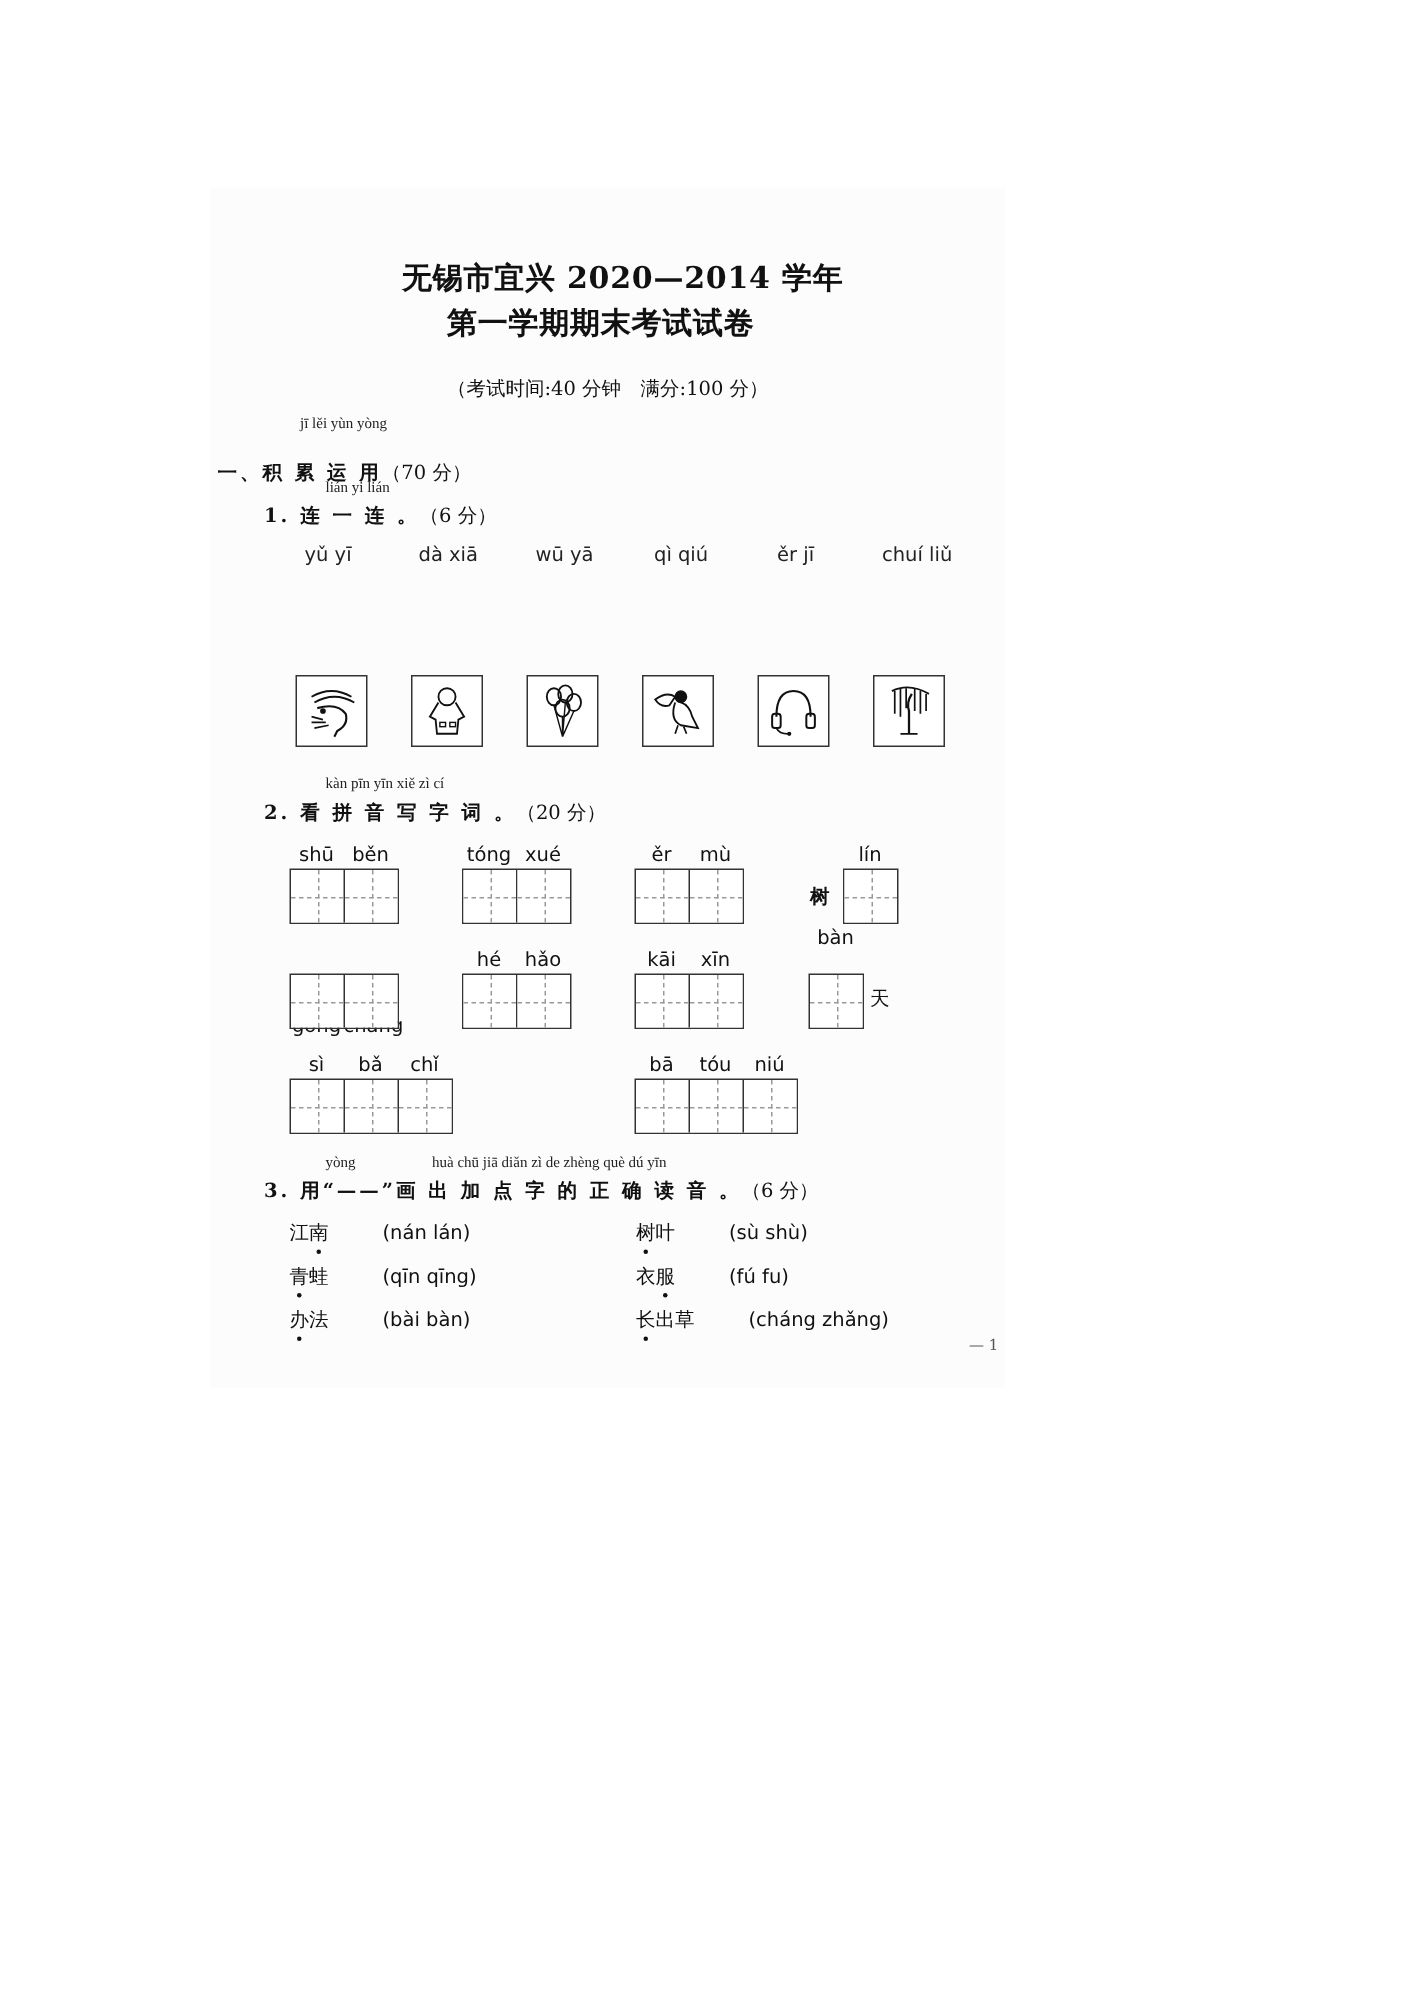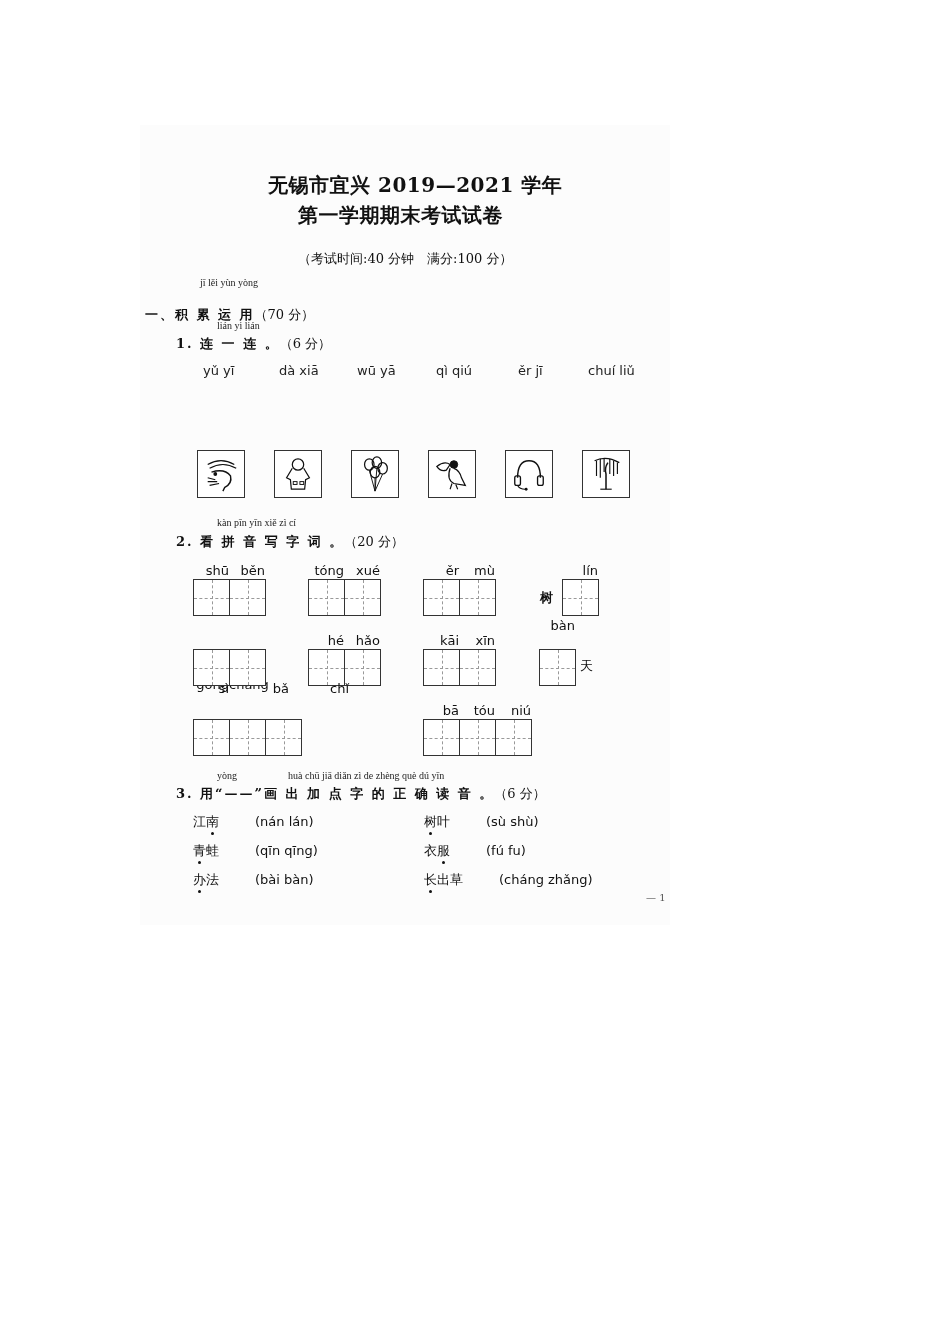--- a/index.html
+++ b/index.html
@@ -25,32 +25,32 @@
   }
   .pic svg { width: 38px; height: 38px; }
   .grid { position: absolute; display: flex; border: 1.2px solid #333; }
   .cell {
     width: 35px; height: 35px; position: relative; border-right: 1.2px solid #333; background:#fff;
   }
   .cell:last-child { border-right: none; }
   .cell::before { content:""; position:absolute; left:50%; top:0; bottom:0; border-left:1px dashed #999; }
   .cell::after { content:""; position:absolute; top:50%; left:0; right:0; border-top:1px dashed #999; }
   .gpy { position: absolute; display: flex; font-family: "DejaVu Sans", sans-serif; font-size: 13px; }
-  .gpy span { width: 36px; text-align: right; }
+  .gpy span { width: 36px; text-align: center; }
   .item { font-size: 13px; position: absolute; white-space: nowrap; }
   .item .opt { font-family: "DejaVu Sans", sans-serif; margin-left: 36px; }
   .dot { position: relative; }
   .dot::after { content:""; position:absolute; left:50%; bottom:-6px; width:3px; height:3px; margin-left:-1.5px; background:#111; border-radius:50%; }
 </style>
 </head>
 <body>
 
 <div class="scan"></div>
 
-<div class="abs title" style="left:268px;top:172px;">无锡市宜兴 2019—2021 学年</div>
+<div class="abs title" style="left:268px;top:172px;">无锡市宜兴 2020—2014 学年</div>
 <div class="abs title" style="left:298px;top:202px;">第一学期期末考试试卷</div>
 <div class="abs sub" style="left:282px;top:250px;margin-left:16px;">（考试时间:40 分钟　满分:100 分）</div>
 
 <div class="abs py" style="left:178px;top:277px;">jī  lěi yùn yòng</div>
 <div class="abs" style="left:145px;top:290px;margin-top:14px;">
   <span class="sec">一、积 累 运 用</span><span class="sub">（70 分）</span>
 </div>
 
 <div class="abs py" style="left:195px;top:320px;">lián  yi  lián</div>
 <div class="abs" style="left:176px;top:333px;">
@@ -183,21 +183,21 @@
   </div>
 
 <div class="gpy" style="left:539px;top:618px;">
     <span>bàn</span>
   </div>
 <div class="grid" style="left:539px;top:649px;">
     <div class="cell"></div>
   </div>
 <div class="abs" style="left:580px;top:657px;font-size:13px;">天</div>
 
-<div class="gpy" style="left:193px;top:681px;gap:24px;">
+<div class="gpy" style="left:193px;top:703px;">
     <span>sì</span>
     <span>bǎ</span>
     <span>chǐ</span>
   </div>
 <div class="grid" style="left:193px;top:719px;">
     <div class="cell"></div>
     <div class="cell"></div>
     <div class="cell"></div>
   </div>
 

